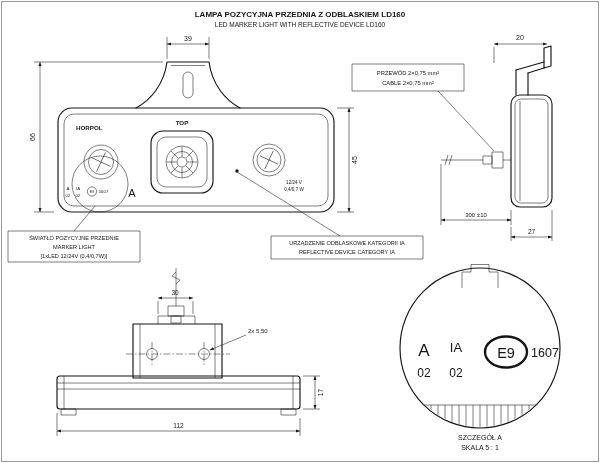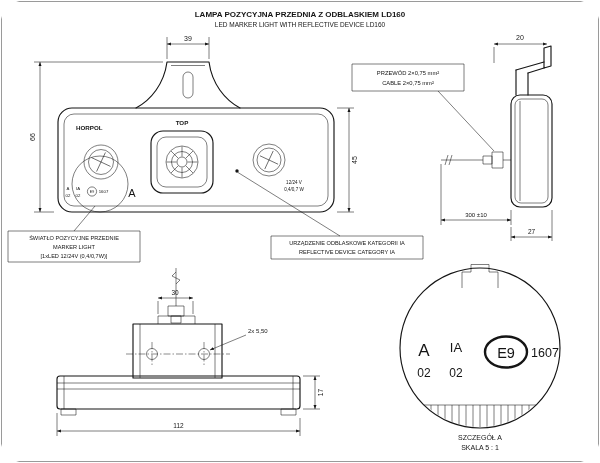--- a/index.html
+++ b/index.html
@@ -1,16 +1,16 @@
 <!DOCTYPE html>
 <html><head>
 <meta charset="utf-8">
 <style>
   html,body{margin:0;padding:0;background:#ffffff;}
-  .stage{position:relative;width:600px;height:463px;background:#fff;overflow:hidden;border-radius:26px;}
+  .stage{position:relative;width:600px;height:463px;background:#fff;overflow:hidden;}
   svg{display:block;}
   svg text{font-family:"Liberation Sans","DejaVu Sans",sans-serif;fill:#151515;}
   .mid{text-anchor:middle;}
   .b{font-weight:bold;}
   
   .o{stroke:#151515;stroke-width:1.15;fill:none;stroke-linejoin:round;stroke-linecap:round;}
   .t{stroke:#151515;stroke-width:0.55;fill:none;stroke-linejoin:round;}
   .d{stroke:#151515;stroke-width:0.55;fill:none;}
   .c{stroke:#151515;stroke-width:0.5;fill:none;stroke-dasharray:7 2 1.5 2;}
   .frame{stroke:#9a9a9a;stroke-width:1;fill:none;}

